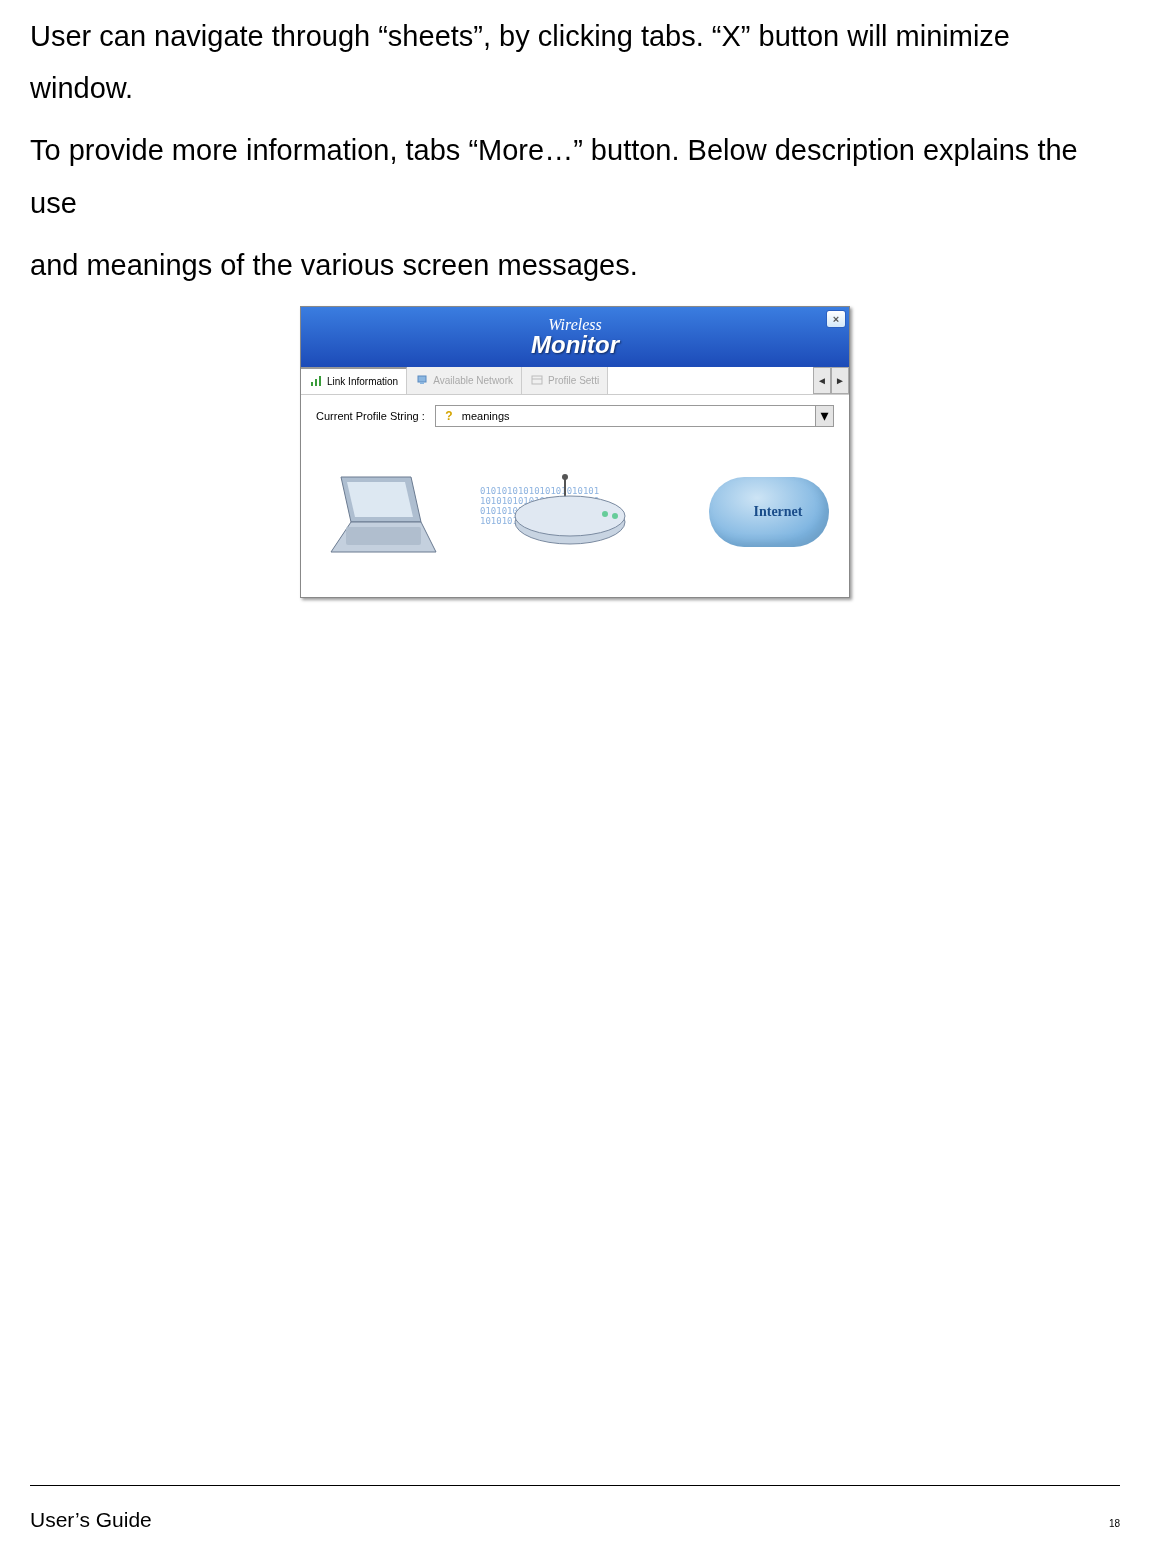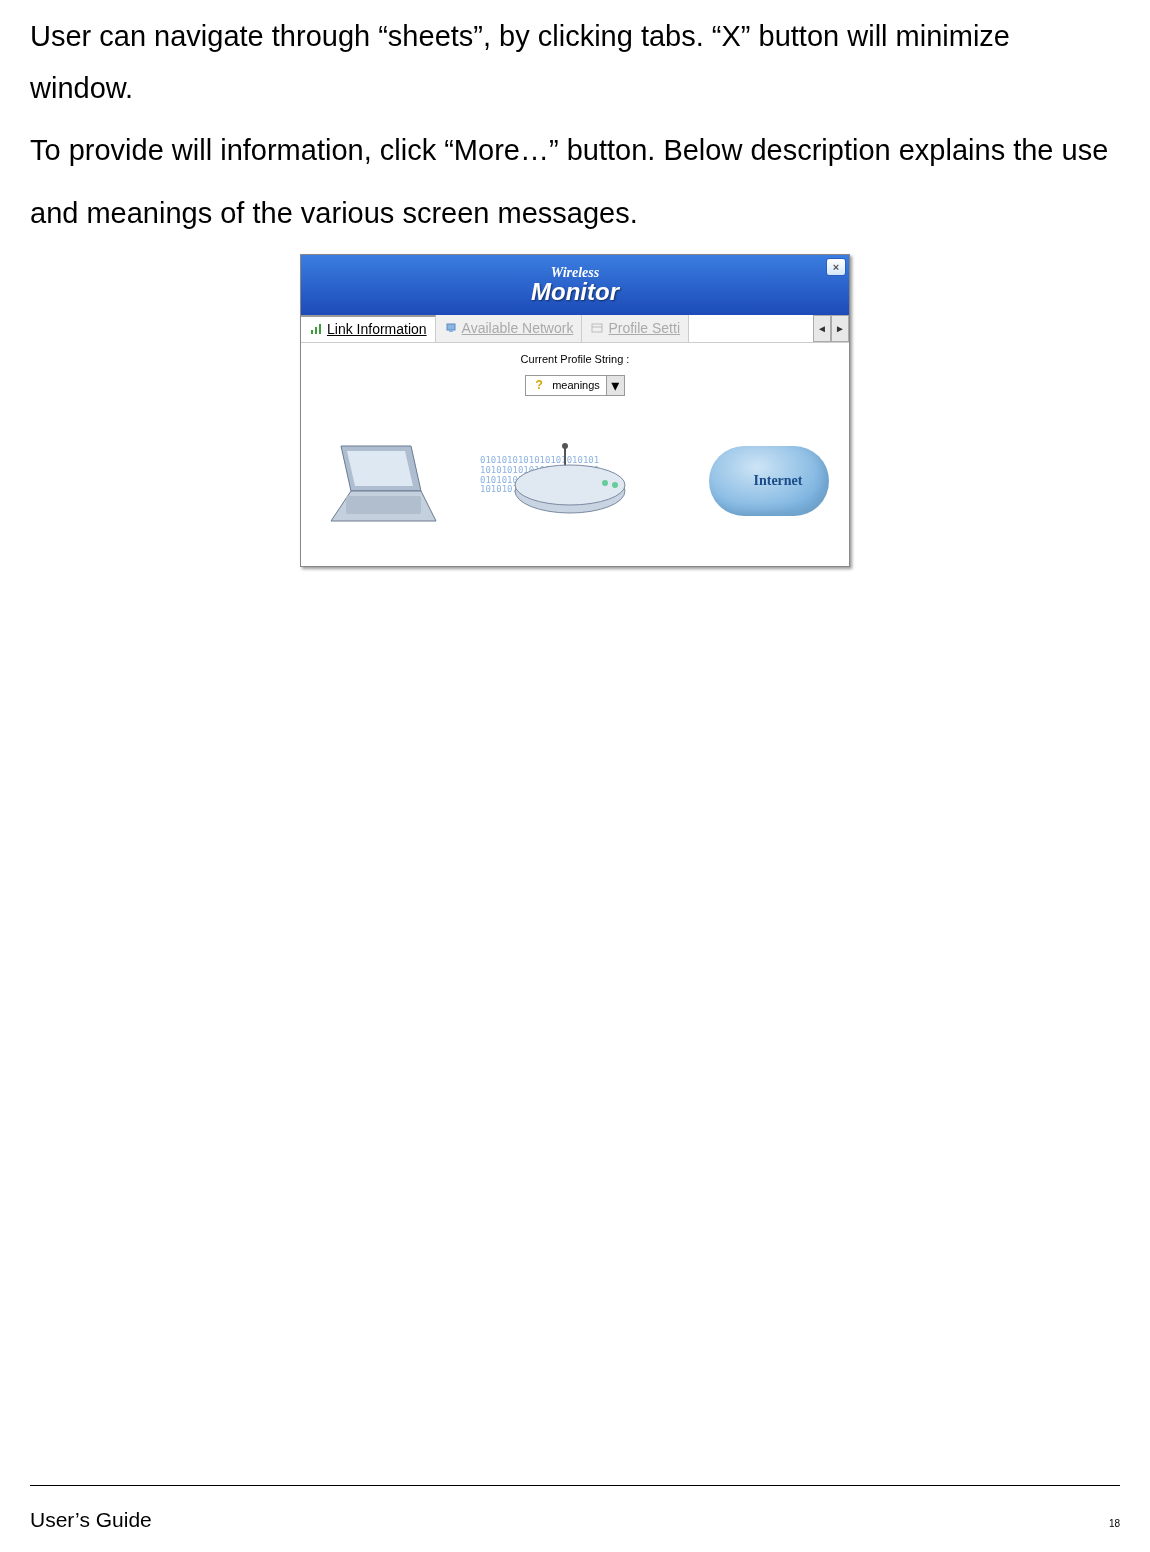--- a/index.html
+++ b/index.html
@@ -37,24 +37,23 @@
       align-items: center;
       position: relative;
     }
     .title-logo {
       text-align: center;
       color: #fff;
     }
     .title-wireless {
       font-family: cursive;
       font-style: italic;
-      font-size: 14px;
+      font-size: 16px;
       color: #fff;
       line-height: 1;
-      font-weight: bold;
     }
     .title-monitor {
       font-family: Liberation Sans, sans-serif;
       font-size: 24px;
       font-weight: 900;
       font-style: italic;
       color: #fff;
       text-shadow: 1px 1px 2px rgba(0,0,0,0.5);
       line-height: 1;
     }
@@ -83,26 +82,25 @@
       height: 28px;
       position: relative;
       border-bottom: 1px solid #ccc;
     }
     .tab {
       display: flex;
       align-items: center;
       gap: 4px;
       padding: 4px 8px;
       font-family: Tahoma, Arial, sans-serif;
-      font-size: 14px;
+      font-size: 10px;
       color: #000;
       cursor: pointer;
       border-right: 1px solid #ccc;
       height: 100%;
-      text-decoration: underline;
     }
     .tab.active {
       background: #fff;
       border-top: 2px solid #999;
     }
     .tab.inactive {
       background: #f0f0f0;
       color: #aaa;
     }
     .tab-icon {
@@ -131,21 +129,20 @@
     }
     .sheet-content {
       background: #fff;
       padding: 10px 15px 15px;
     }
     .profile-row {
       display: flex;
       align-items: center;
       gap: 10px;
       margin-bottom: 15px;
-      flex-direction: column;
     }
     .profile-label {
       font-family: Tahoma, Arial, sans-serif;
       font-size: 11px;
       color: #000;
       flex: 0 0 auto;
     }
     .profile-select {
       flex: 1;
       display: flex;
@@ -262,21 +259,21 @@
     }
     .footer-page {
       font-size: 10px;
       color: #000;
     }
   </style>
 </head>
 <body>
 
 <div class="body-text">User can navigate through “sheets”, by clicking tabs.  “X” button will minimize window.</div>
-<div class="body-text">To provide will information, click “More…” button. Below description explains the use</div>
+<div class="body-text">To provide more information, tabs “More…” button. Below description explains the use</div>
 <div class="body-text"> and meanings of the various screen messages.</div>
 
 <div class="app-window-container">
   <div class="app-window">
 
     <div class="titlebar">
       <div class="title-logo">
         <div class="title-wireless">Wireless</div>
         <div class="title-monitor">Monitor</div>
       </div>

